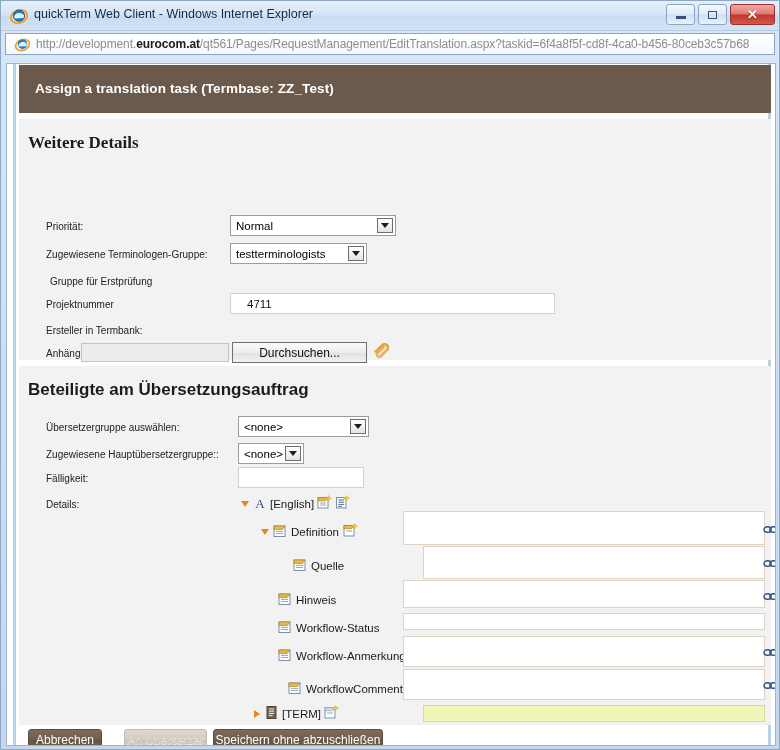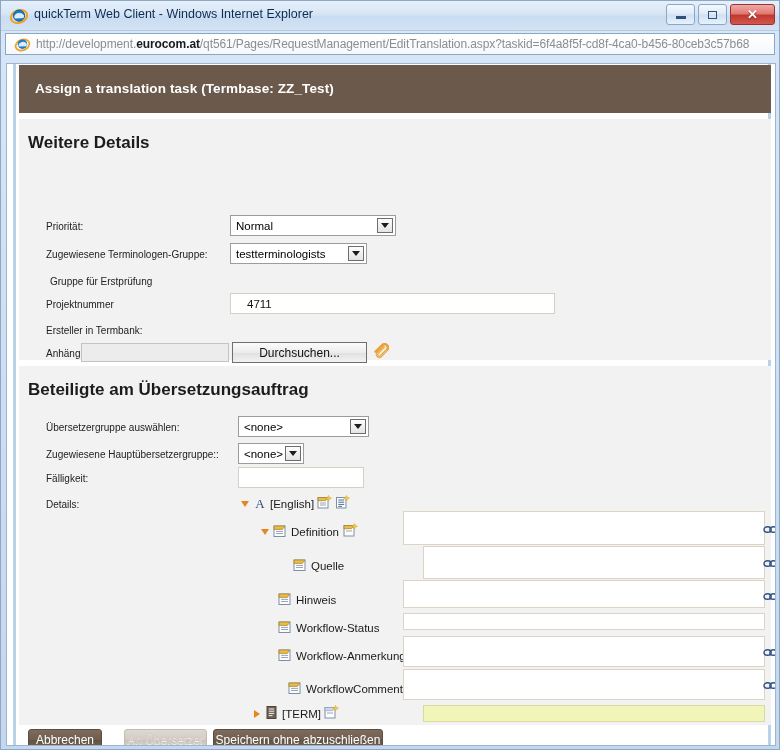--- a/index.html
+++ b/index.html
@@ -264,21 +264,21 @@
   </div>
 
   <div class="viewport">
     <div class="page">
 
       <div class="banner">
         <div class="banner-title">Assign a translation task (Termbase: ZZ_Test)</div>
       </div>
 
       <div class="panel" id="panel-a">
-        <div class="section-head" style="top:14px;">Weitere Details</div>
+        <div class="section-head" style="top:14px;font-family:Liberation Serif, serif;">Weitere Details</div>
 
         <div class="lbl" style="left:9px; top:102px;">Priorität:</div>
         <div class="sel" style="left:211px; top:96px; width:166px;text-align:right;">
           <span>Normal</span>
           <span class="arrowbox">
               <i class="caret"></i>
             </span>
         </div>
 
         <div class="lbl" style="left:9px; top:130px;">Zugewiesene Terminologen-Gruppe:</div>

